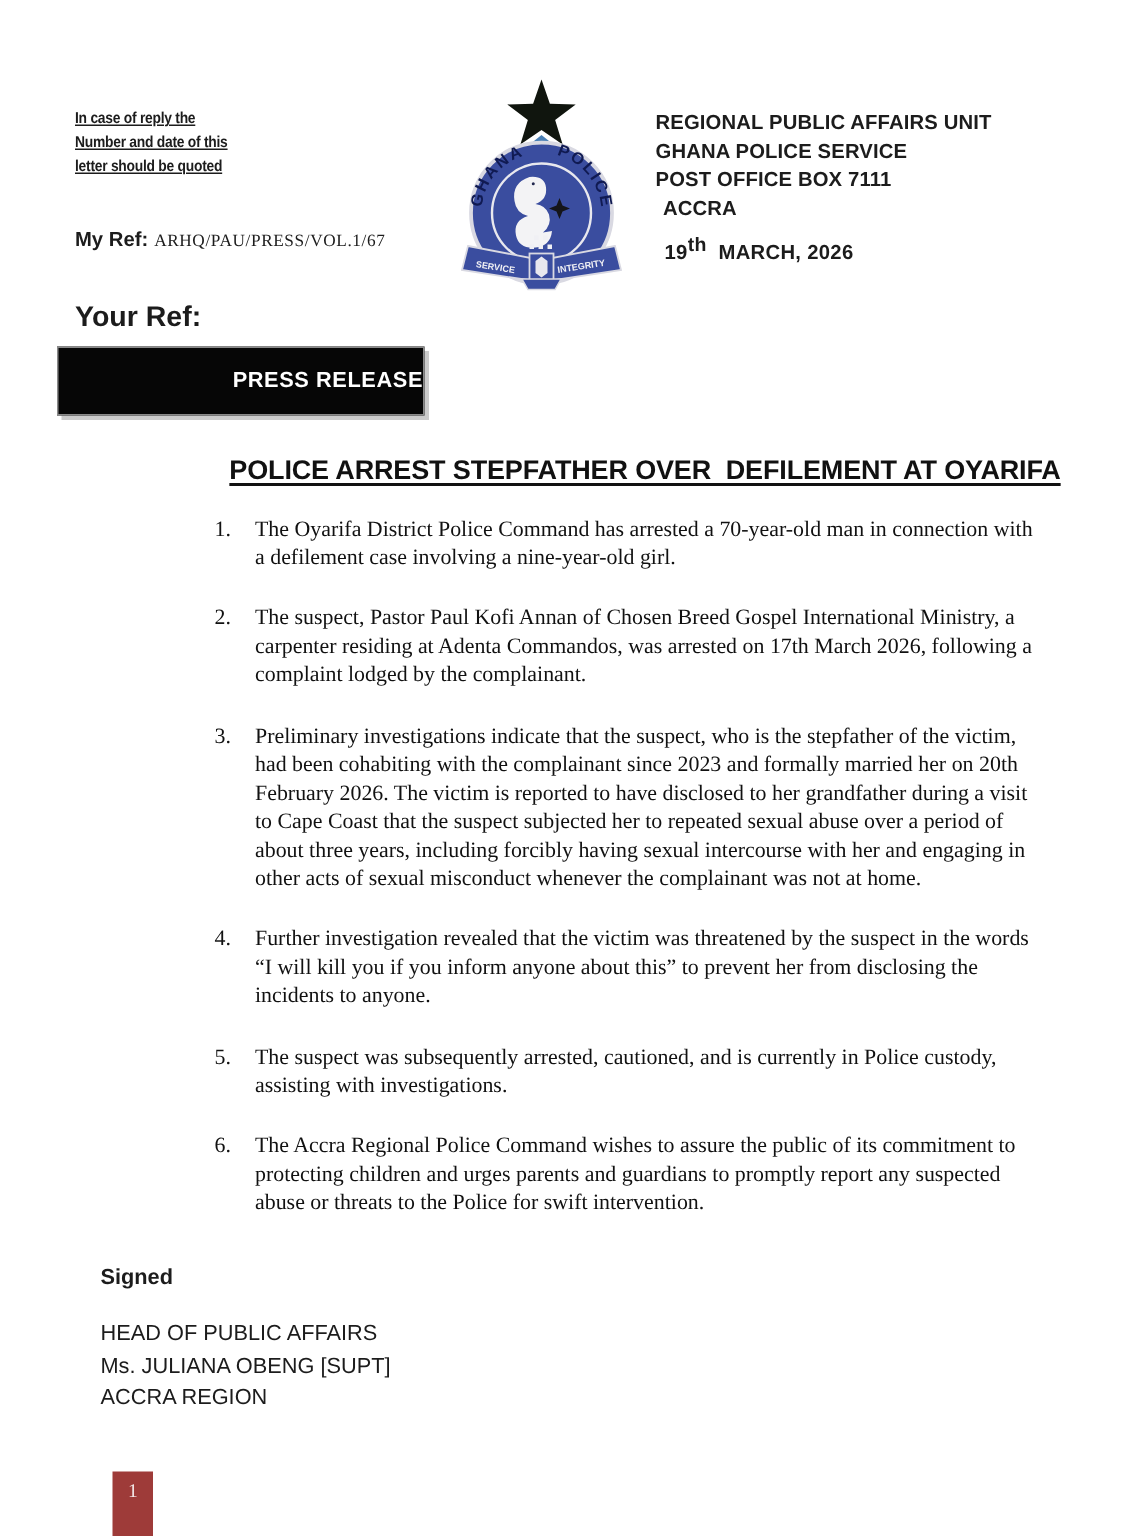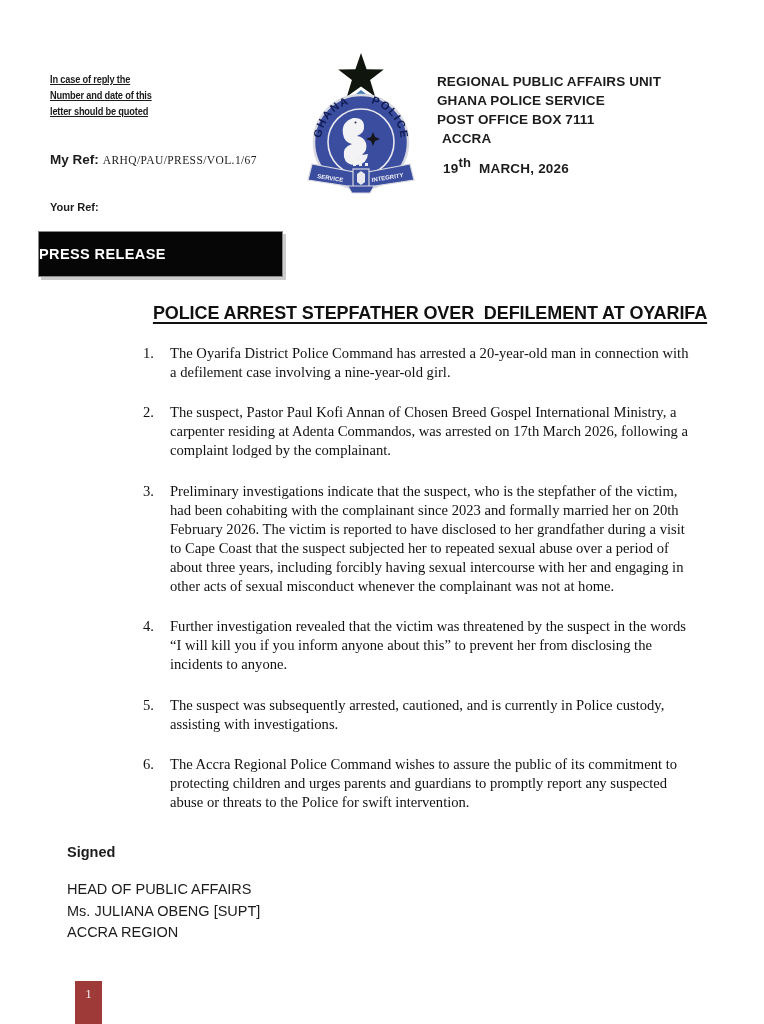--- a/index.html
+++ b/index.html
@@ -26,27 +26,27 @@
     position:absolute;left:443px;top:155px;
     font-weight:bold;font-size:13.5px;letter-spacing:.2px;white-space:pre;
   }
   .date-line sup{font-size:13px;}
   
   .my-ref{position:absolute;left:50px;top:152px;font-size:13.5px;font-weight:600;}
   .my-ref .ref-value{
     font-family:"Liberation Serif", serif;font-weight:normal;
     font-size:11.5px;letter-spacing:.4px;margin-left:4px;
   }
-  .your-ref{position:absolute;left:50px;top:201px;font-size:11px;font-weight:600;}
+  .your-ref{position:absolute;left:50px;top:201px;font-size:19px;font-weight:600;}
   
   .press-banner{
     position:absolute;left:38px;top:231px;width:243px;height:44px;
     background:#060606;border:1px solid #8a8a8a;
     box-shadow:3px 3px 0 #cccccc;
-    display:flex;align-items:center;justify-content:flex-start;
+    display:flex;align-items:center;justify-content:flex-end;
   }
   .press-banner span{color:#ffffff;font-weight:bold;font-size:14.5px;letter-spacing:.4px;}
   
   .doc-title{
     position:absolute;left:150px;top:303px;width:560px;
     text-align:center;font-weight:bold;font-size:18px;letter-spacing:-.1px;
     text-decoration:underline;text-decoration-thickness:2px;text-underline-offset:3px;
     white-space:pre-wrap;color:#111;
   }
   
@@ -138,21 +138,21 @@
 
 <div class="press-banner">
   <span>PRESS RELEASE</span>
 </div>
 
 <div class="doc-title">POLICE ARREST STEPFATHER OVER  DEFILEMENT AT OYARIFA</div>
 
 <div class="paragraphs">
   <div class="para">
     <span class="num">1.</span>
-    <div class="ptext">The Oyarifa District Police Command has arrested a 20-year-old man in connection with a defilement case involving a nine-year-old girl.</div>
+    <div class="ptext">The Oyarifa District Police Command has arrested a 70-year-old man in connection with a defilement case involving a nine-year-old girl.</div>
   </div>
   <div class="para">
     <span class="num">2.</span>
     <div class="ptext">The suspect, Pastor Paul Kofi Annan of Chosen Breed Gospel International Ministry, a carpenter residing at Adenta Commandos, was arrested on 17th March 2026, following a complaint lodged by the complainant.</div>
   </div>
   <div class="para">
     <span class="num">3.</span>
     <div class="ptext">Preliminary investigations indicate that the suspect, who is the stepfather of the victim, had been cohabiting with the complainant since 2023 and formally married her on 20th February 2026. The victim is reported to have disclosed to her grandfather during a visit to Cape Coast that the suspect subjected her to repeated sexual abuse over a period of about three years, including forcibly having sexual intercourse with her and engaging in other acts of sexual misconduct whenever the complainant was not at home.</div>
   </div>
   <div class="para">

